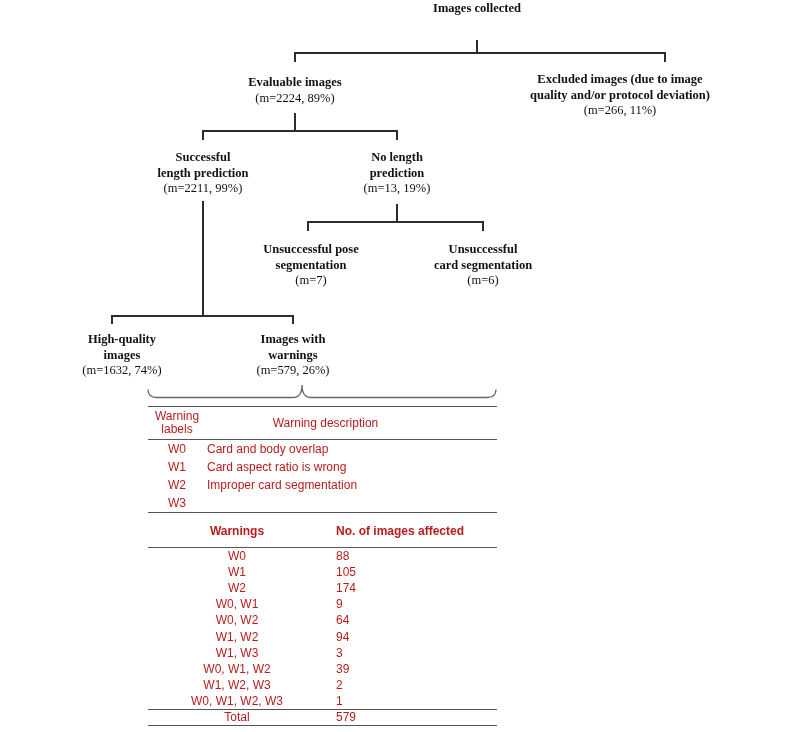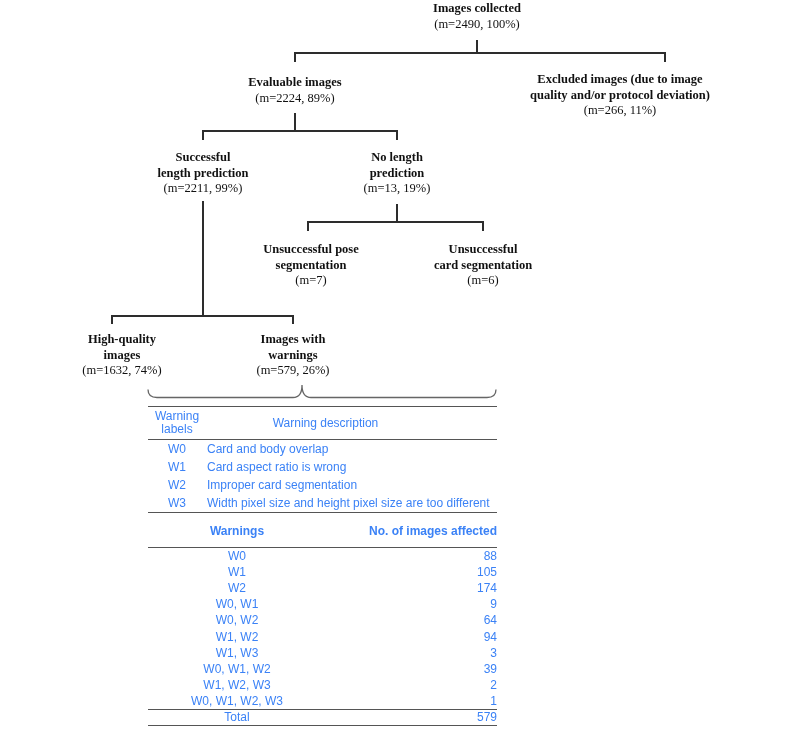--- a/index.html
+++ b/index.html
@@ -22,41 +22,41 @@
     font-family: Liberation Serif, serif;
   }
   .node div { white-space: nowrap; }
   .node .b { font-weight: 700; }
 
   .tbl {
     position: absolute;
     left: 148px;
     width: 349px;
     font-size: 12px;
-    color: #3b82f6;
+    color: #b91c1c;
   }
   #t1 {
     top: 406px;
     border-top: 1.5px solid #555;
     border-bottom: 1.5px solid #555;
   }
   #t2 { top: 514px; }
 
   .flexrow { display: flex; align-items: center; }
   .t1-head { height: 32px; border-bottom: 1.5px solid #555; }
   .t1-row { height: 18px; }
   .t1-c1 { width: 58px; text-align: center; }
   .t1-head .t1-c1 { line-height: 13.5px; }
   .t1-c2 { flex: 1; text-align: left; padding-left: 1px; white-space: nowrap; }
   .t1-head .t1-c2 { text-align: center; padding-left: 0; padding-right: 52px; }
 
   .t2-head { height: 33px; border-bottom: 1.5px solid #555; font-weight: 700; }
   .t2-row { height: 16.1px; }
   .t2-c1 { width: 178px; text-align: center; white-space: nowrap; }
-  .t2-c2 { flex: 1; text-align: right; padding-left: 10px; white-space: nowrap; }
+  .t2-c2 { flex: 1; text-align: left; padding-left: 10px; white-space: nowrap; }
   .t2-total {
     height: 15px;
     border-top: 1.5px solid #555;
     border-bottom: 1.5px solid #555;
     font-weight: 400;
   }
 </style>
 </head>
 <body>
 
@@ -71,21 +71,20 @@
       <path d="M397 204 V222"></path>
       <path d="M308 231 V222 H483 V231"></path>
       <path d="M203 201 V316"></path>
       <path d="M112 324 V316 H293 V324"></path>
     </g>
     <path d="M148 389.5 Q148 397.5 157 397.5 L293 397.5 Q302 397.5 302 385 Q302 397.5 311 397.5 L487 397.5 Q496 397.5 496 389.5" stroke="#666" stroke-width="1.3" fill="none"></path>
   </svg>
 
   <div class="node" style="left:392px; top:1px;  width:170px;">
     <div class="b">Images collected</div>
-    <div>(m=2490, 100%)</div>
   </div>
 
   <div class="node" style="left:210px; top:75px; width:170px;text-align:center;">
     <div class="b">Evaluable images</div>
     <div>(m=2224, 89%)</div>
   </div>
 
   <div class="node" style="left:495px; top:72px; width:250px;">
     <div class="b">Excluded images (due to image</div>
     <div class="b">quality and/or protocol deviation)</div>
@@ -140,21 +139,20 @@
     <div class="flexrow t1-row">
       <div class="t1-c1">W1</div>
       <div class="t1-c2">Card aspect ratio is wrong</div>
     </div>
     <div class="flexrow t1-row">
       <div class="t1-c1">W2</div>
       <div class="t1-c2">Improper card segmentation</div>
     </div>
     <div class="flexrow t1-row">
       <div class="t1-c1">W3</div>
-      <div class="t1-c2">Width pixel size and height pixel size are too different</div>
     </div>
   </div>
 
   <div class="tbl" id="t2">
     <div class="flexrow t2-head">
       <div class="t2-c1">Warnings</div>
       <div class="t2-c2">No. of images affected</div>
     </div>
     <div class="flexrow t2-row">
       <div class="t2-c1">W0</div>

